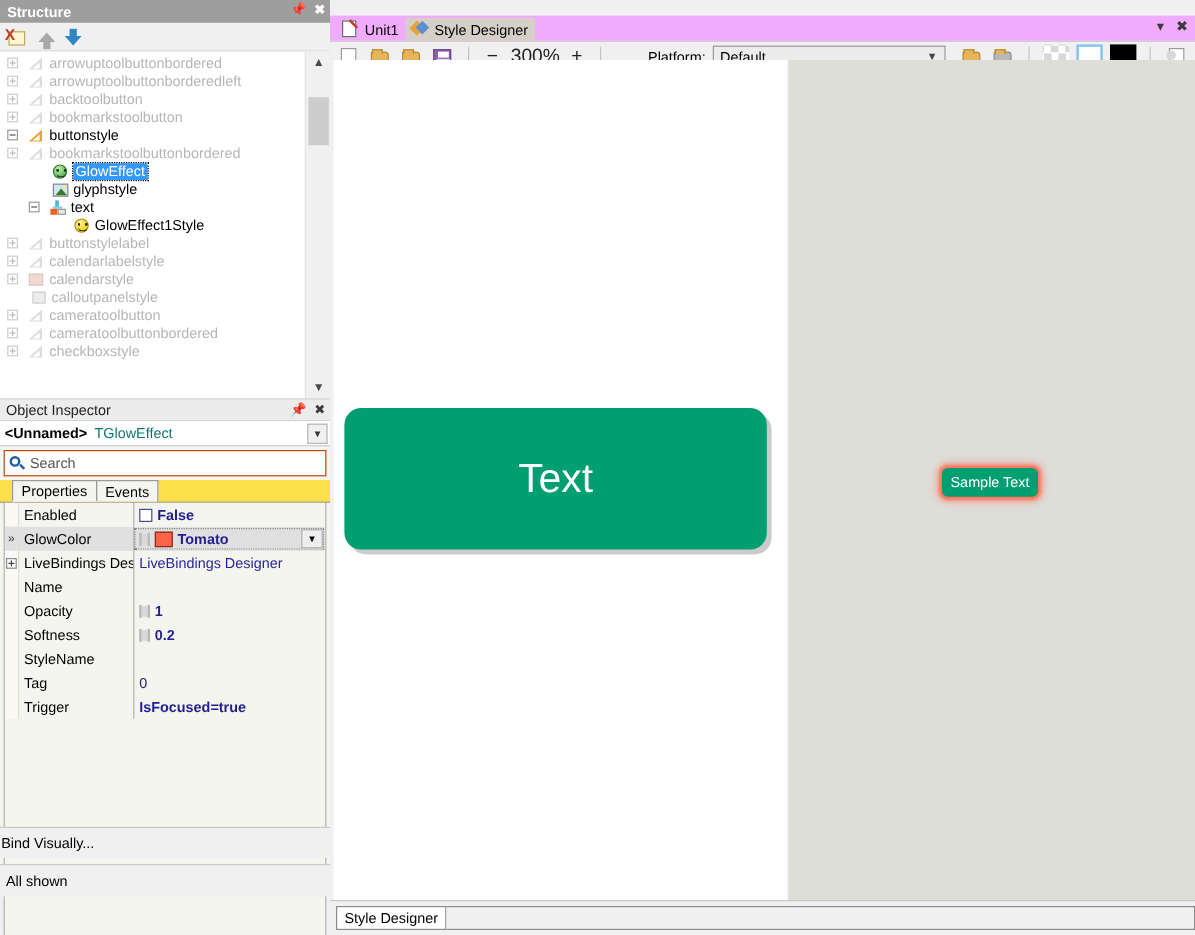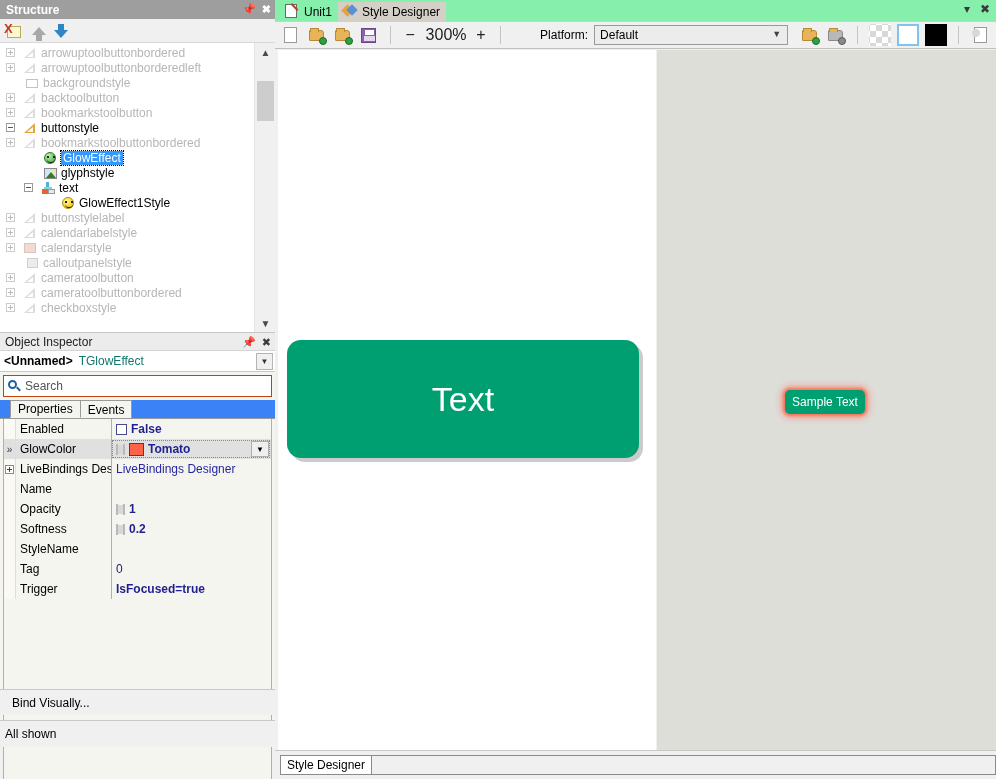--- a/index.html
+++ b/index.html
@@ -273,21 +273,21 @@
   }
   #oi-search .ph { color: #555; }
 
   #oi-tabs {
     height: 19px;
     margin-top: 3px;
     display: flex;
     align-items: flex-end;
     border-bottom: 1px solid #9a9a9a;
     padding-left: 10px;
-    background: #3b82f6;
+    background: #fde047;
   }
   .oi-tab {
     height: 18px;
     padding: 0 7px;
     display: flex; align-items: center;
     border: 1px solid #9a9a9a;
     border-bottom: none;
     background: #f5f5f0;
     margin-right: -1px;
     font-size: 12px;
@@ -384,21 +384,21 @@
   .expander-oi::before { content:""; position:absolute; left:1px; top:3px; width:5px; height:1px; background:#444; }
   .expander-oi::after  { content:""; position:absolute; left:3px; top:1px; width:1px; height:5px; background:#444; }
 
   #bind-visually {
     position: absolute;
     left: 0; bottom: 32px;
     width: 275px; height: 26px;
     background: #f0f0f0;
     border-top: 1px solid #c8c8c8;
     display: flex; align-items: center;
-    padding-left: 12px;
+    padding-left: 1px;
     color: #000;
     font-size: 12px;
   }
   #left-status {
     position: absolute;
     left: 0; bottom: 0;
     width: 275px; height: 27px;
     background: #f0f0f0;
     border-top: 1px solid #c8c8c8;
     display: flex; align-items: center;
@@ -410,25 +410,26 @@
   
   #main-area {
     position: absolute;
     left: 275px; top: 0;
     width: 721px; height: 779px;
     background: #f0f0f0;
   }
 
   #tabstrip {
     height: 21px;
-    background: #86efac;
+    background: #f0abfc;
     display: flex;
     align-items: flex-end;
     padding-left: 6px;
     position: relative;
+    margin-top: 13px;
   }
   .doc-tab {
     height: 19px;
     padding: 0 6px 0 4px;
     display: flex; align-items: center; gap: 4px;
     font-size: 12px; color: #000;
     background: transparent;
   }
   .doc-tab.active { background: #d4d0c8; }
   #tabstrip .tab-right-btns {
@@ -617,29 +618,20 @@
           </div>
           <div class="tree-row">
             <span style="width:6px;flex:0 0 auto;"></span>
             <span class="expander plus dimx"></span>
             <span class="dotlead"></span>
             <span class="ticon icon-style dimi">
               <span class="tri"></span>
               <span class="tri-in"></span>
             </span>
             <span class="tree-label dim">arrowuptoolbuttonborderedleft</span>
-          </div>
-          <div class="tree-row">
-            <span style="width:6px;flex:0 0 auto;"></span>
-            <span class="exp-spacer"></span>
-            <span class="dotlead"></span>
-            <span class="ticon">
-              <span class="icon-rect"></span>
-            </span>
-            <span class="tree-label dim">backgroundstyle</span>
           </div>
           <div class="tree-row">
             <span style="width:6px;flex:0 0 auto;"></span>
             <span class="expander plus dimx"></span>
             <span class="dotlead"></span>
             <span class="ticon icon-style dimi">
               <span class="tri"></span>
               <span class="tri-in"></span>
             </span>
             <span class="tree-label dim">backtoolbutton</span>

